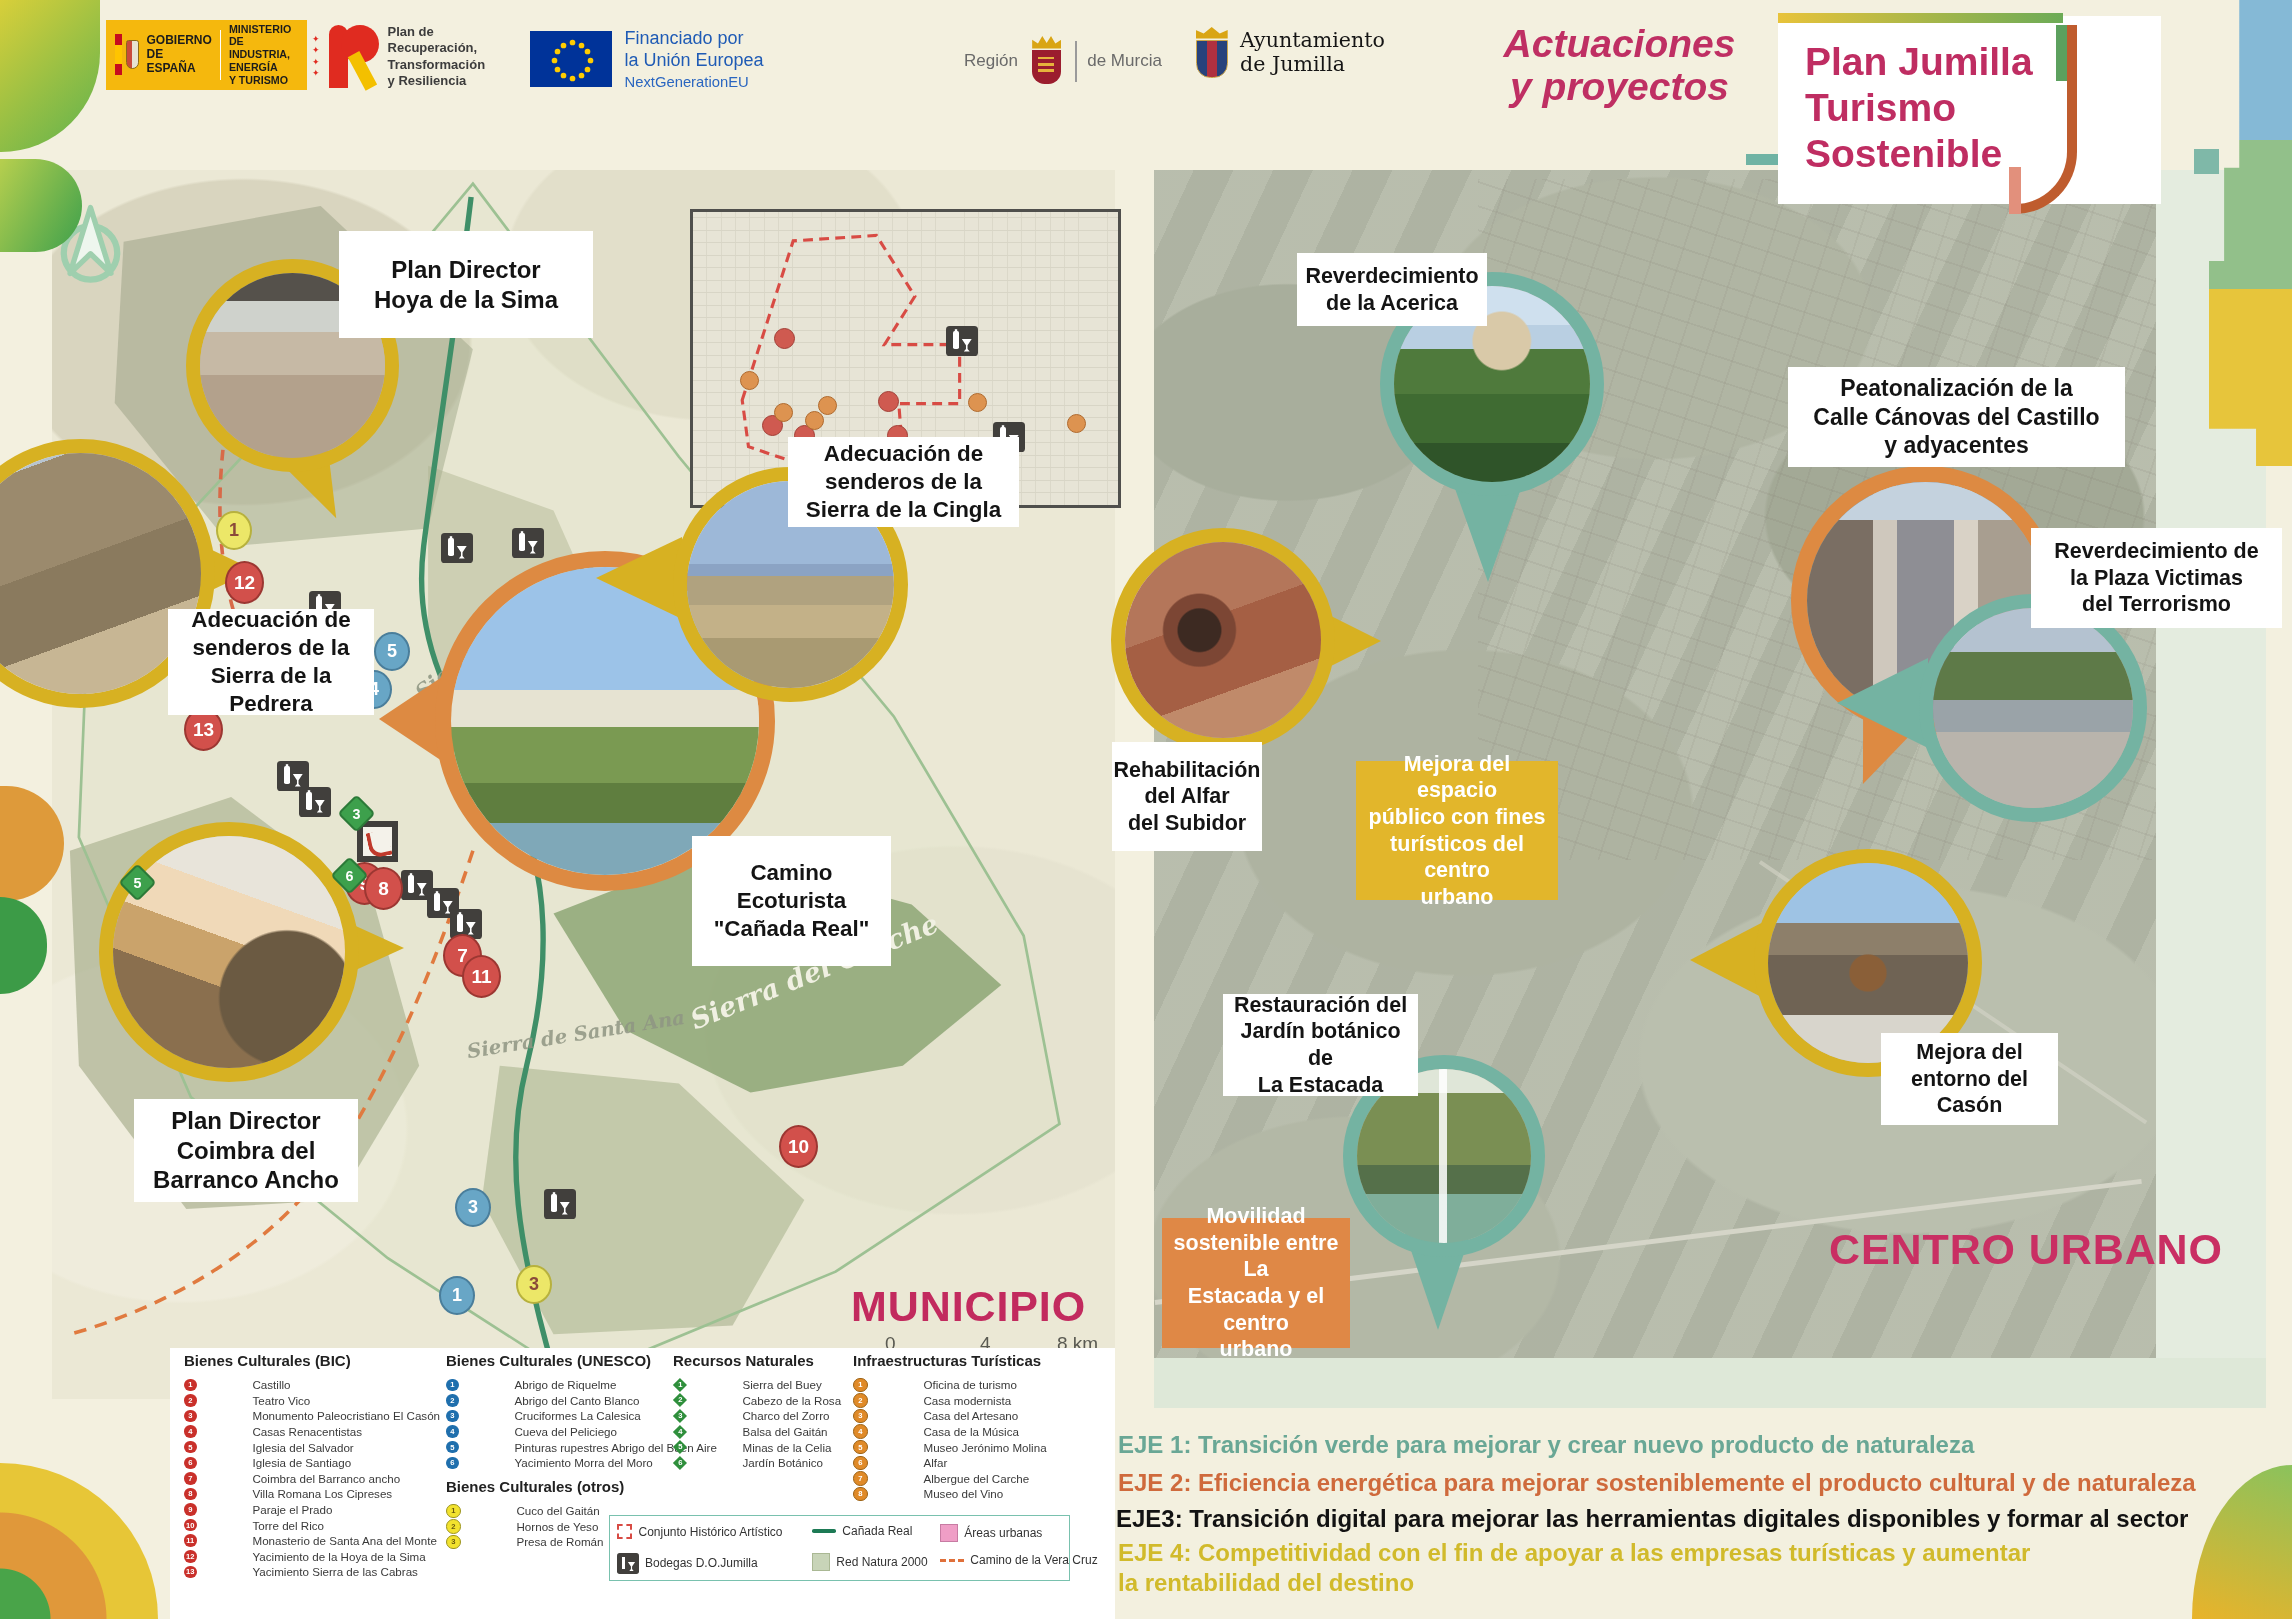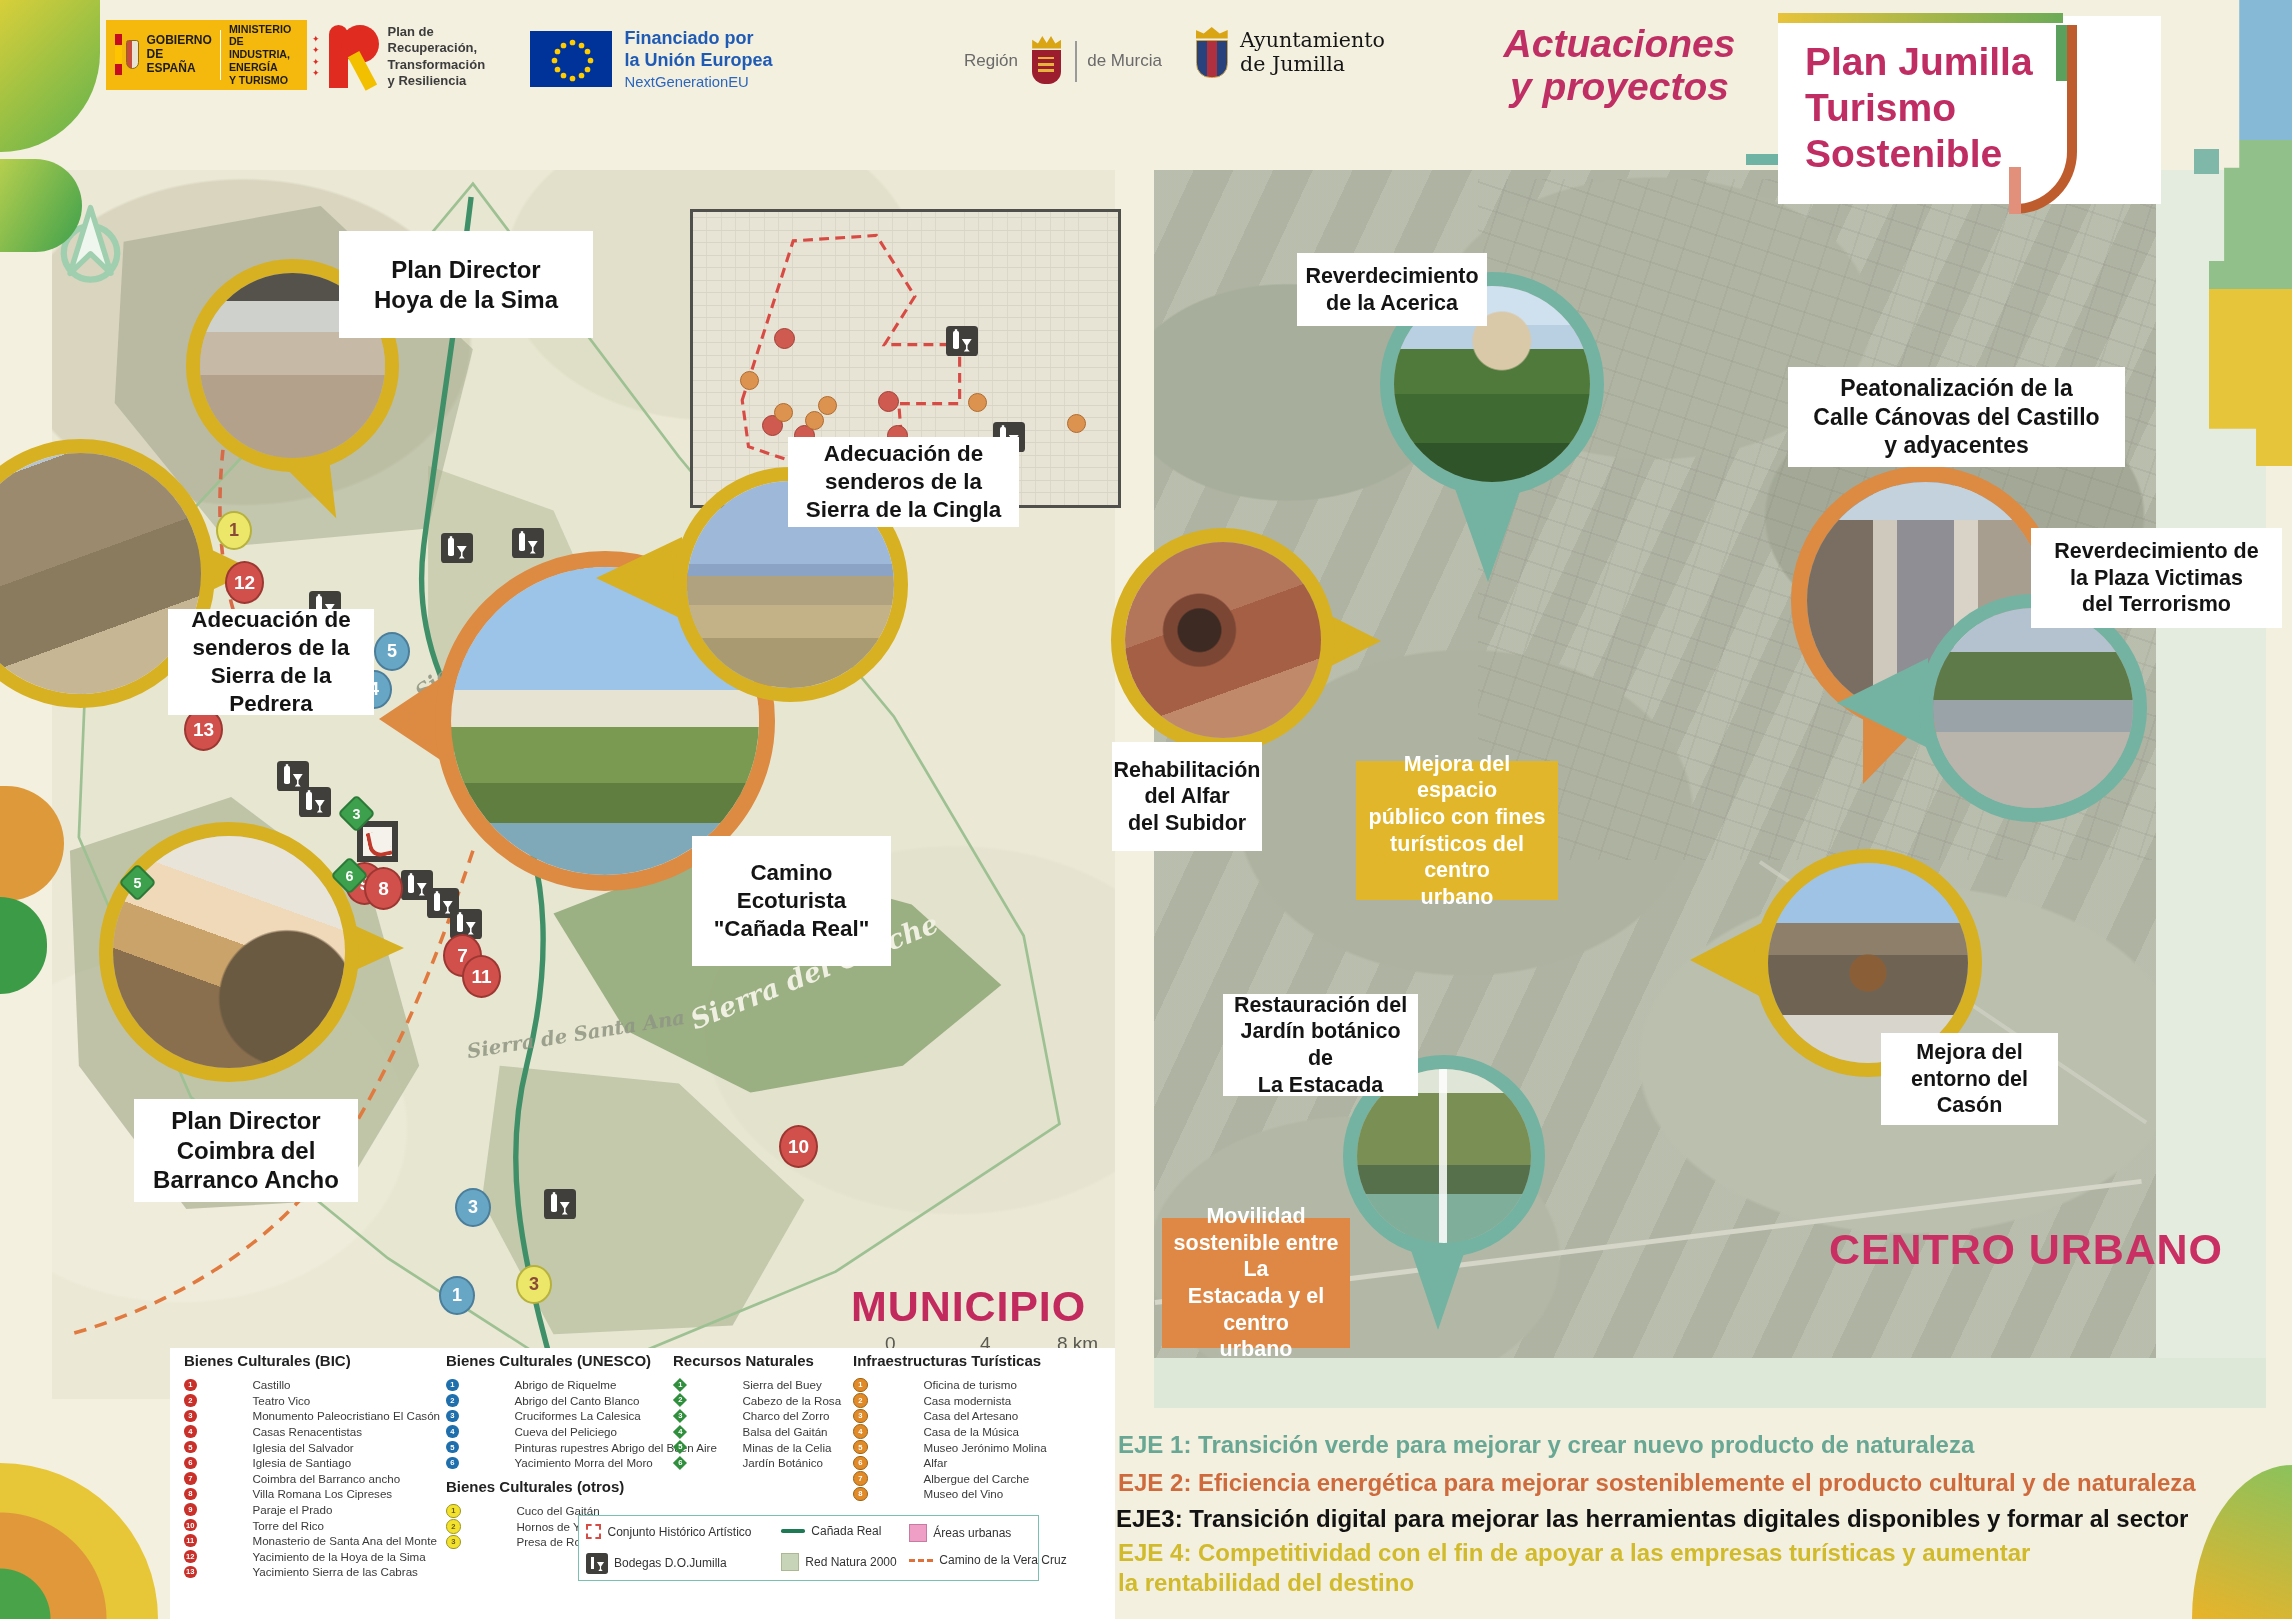--- a/index.html
+++ b/index.html
@@ -108,21 +108,21 @@
   .lg-item{display:flex;align-items:center;gap:8px;height:15.6px;}
   .lg-label{font-size:11.6px;color:#3a3a3a;white-space:nowrap;margin-left:48px;}
   .lm{flex:0 0 auto;display:flex;align-items:center;justify-content:center;
       font-weight:bold;color:#fff;font-size:7.6px;}
   .lm-red{width:12.5px;height:12.5px;border-radius:50%;background:#c9302a;}
   .lm-blue{width:12.5px;height:12.5px;border-radius:50%;background:#1f6fad;}
   .lm-yel{width:12.5px;height:12.5px;border-radius:50%;background:#f2e22e;border:1.3px solid #9c9420;color:#6a5a10;}
   .lm-grn{width:9.9px;height:9.9px;background:#2f8f3c;transform:rotate(45deg);margin:0 1.8px;}
   .lm-grn i{display:block;transform:rotate(-45deg);font-style:normal;}
   .lm-org{width:12.5px;height:12.5px;border-radius:50%;background:#e08a28;border:1.3px solid #9c6214;}
-  #legend-box{position:absolute;left:578px;top:1515px;width:459px;height:64px;border:1.8px solid #79c1ae;
+  #legend-box{position:absolute;left:609px;top:1515px;width:459px;height:64px;border:1.8px solid #79c1ae;
       background:#fff;z-index:52;}
   .lb-item{position:absolute;display:flex;align-items:center;gap:6.3px;font-size:12px;color:#333;white-space:nowrap;}
   .sw-dash{width:15px;height:15px;border:2.7px dashed #d84b44;box-sizing:border-box;}
   .sw-line{width:24px;height:4.5px;background:#1d7a55;border-radius:1.8px;}
   .sw-pink{width:16px;height:16px;background:#ef9ec6;border:0.9px solid #c77ba3;}
   .sw-sage{width:16px;height:16px;background:#c8d4b8;border:0.9px solid #aab894;}
   .sw-odash{width:24px;height:0;border-top:3.6px dashed #e0703a;}
   .sw-bodega{position:relative;width:21.5px;height:20.6px;background:#413f3c;border-radius:2.7px;flex:0 0 auto;}
   .sw-bodega::before{content:"";position:absolute;left:4.5px;top:3.6px;width:3.6px;height:12.5px;background:#fff;}
   .sw-bodega::after{content:"";position:absolute;right:3.6px;bottom:2.7px;width:7.2px;height:9px;background:#fff;
@@ -149,21 +149,21 @@
   .tr-circ{position:absolute;left:12.5px;top:0;width:38px;height:38px;border-radius:50%;background:#e02b20;}
   .tr-leg{position:absolute;left:27px;top:27px;width:12.5px;height:38px;background:#f3c000;transform:rotate(-28deg);}
   .tr-txt{font-size:13px;font-weight:bold;color:#3c3c3c;line-height:1.25;}
 
   #eu-logo{left:530px;top:23px;width:296px;height:72px;display:flex;align-items:center;gap:12.5px;}
   #eu-flag{position:relative;width:82px;height:56px;background:#003399;flex:0 0 auto;}
   .eu-stars{position:absolute;left:41px;top:28px;width:2.7px;height:2.7px;background:transparent;border-radius:50%;
     box-shadow:0 -18px 0 1.3px #fc0,9px -15px 0 1.3px #fc0,15px -9px 0 1.3px #fc0,18px 0 0 1.3px #fc0,
       15px 9px 0 1.3px #fc0,9px 15px 0 1.3px #fc0,0 18px 0 1.3px #fc0,-9px 15px 0 1.3px #fc0,
       -15px 9px 0 1.3px #fc0,-18px 0 0 1.3px #fc0,-15px -9px 0 1.3px #fc0,-9px -15px 0 1.3px #fc0;}
-  .eu-bold{font-size:18px;font-weight:bold;color:#1f5bb5;line-height:1.2;}
+  .eu-bold{font-size:18px;font-weight:normal;color:#1f5bb5;line-height:1.2;}
   .eu-sub{font-size:14.8px;color:#2a66c0;margin-top:2.7px;}
 
   #murcia-logo{left:964px;top:36px;display:flex;align-items:center;gap:10.7px;color:#6a6a6a;font-size:17px;}
   .mu-crest{position:relative;width:36px;height:50px;}
   .mu-crown{position:absolute;left:3.6px;top:0;width:29px;height:12.5px;background:#d9a514;
      clip-path:polygon(0 100%,0 30%,20% 60%,35% 0,50% 55%,65% 0,80% 60%,100% 30%,100% 100%);}
   .mu-shield{position:absolute;left:3.6px;top:14.3px;width:29px;height:34px;background:#9b1d2e;border-radius:0 0 12.5px 12.5px;}
   .mu-shield::before{content:"";position:absolute;left:6.3px;top:5.4px;width:16px;height:16px;
      background:repeating-linear-gradient(0deg,#e6b33c 0 2.7px,transparent 2.7px 6.3px);}
   .mu-div{width:1.3px;height:41px;background:#9a9a9a;}

